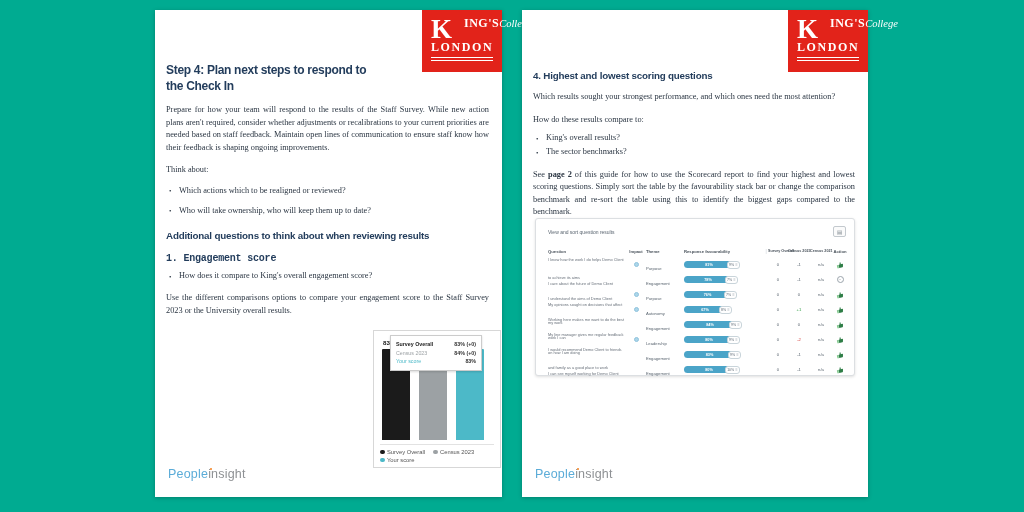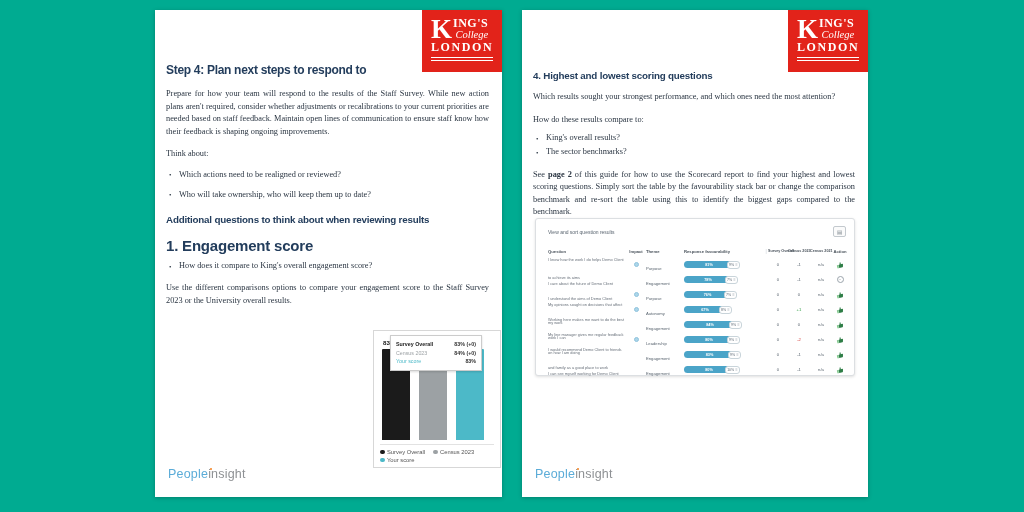--- a/index.html
+++ b/index.html
@@ -11,35 +11,35 @@
           box-shadow:0 1px 4px rgba(0,0,0,.25); }
   #left-page  { left:155px; }
   #right-page { left:522px; width:346px; }
 
   
   .kcl-logo { position:absolute; top:0; right:0; width:80px; height:62px;
               background:#E2231A; color:#fff; padding:7px 8px 0 9px;
               font-family:"Liberation Serif", serif; }
   .kcl-row1 { display:flex; align-items:flex-start; }
   .kcl-k { font-size:27px; line-height:24px; font-weight:bold; letter-spacing:-1px; }
-  .kcl-right { display:flex; flex-direction:column; margin-left:2px; }
+  .kcl-right { display:flex; flex-direction:row; margin-left:13px; }
   .kcl-ings { font-size:12px; line-height:12px; letter-spacing:.5px; font-weight:bold; }
   .kcl-college { font-size:10.5px; line-height:11px; font-style:italic; align-self:flex-end; }
   .kcl-london { font-size:12px; line-height:13px; letter-spacing:1.6px; font-weight:bold; margin-top:0px; }
   .kcl-rules { margin-top:3px; width:62px; }
   .kcl-rules div { height:1px; background:#fff; margin-bottom:2px; }
 
   
   .content { position:absolute; inset:0; padding:52px 13px 0 11px; }
   .doc-title { font-family:"Liberation Sans", sans-serif; font-weight:bold;
                color:#233D5C; font-size:12px; line-height:16px; letter-spacing:-.3px; }
   .h2 { font-family:"Liberation Sans", sans-serif; font-weight:bold; color:#233D5C;
         font-size:9.8px; letter-spacing:-.2px; margin-top:15px; }
-  .h3 { font-family:Liberation Sans, sans-serif; font-weight:bold; color:#233D5C;
-        font-size:15px; letter-spacing:-.2px; margin-top:12px; }
+  .h3 { font-family:Liberation Mono, monospace; font-weight:bold; color:#233D5C;
+        font-size:10px; letter-spacing:-.2px; margin-top:12px; }
   .body-p { font-size:8.3px; line-height:12.6px; color:#2A3542; text-align:justify; margin-top:10px; }
   ul.doc-list { list-style:none; margin-top:9px; }
   ul.doc-list li { font-size:8.3px; color:#2A3542; padding-left:13px; position:relative; }
   ul.doc-list li::before { content:"•"; position:absolute; left:3px; font-size:7px; top:1px; }
   ul.spaced li { margin-bottom:11px; }
   ul.tight  li { margin-bottom:1.5px; line-height:12.5px; }
   ul.tight  { margin-top:6px; }
 
   
   .pi-logo { position:absolute; left:13px; bottom:16px; font-family:"Liberation Sans", sans-serif;
@@ -121,28 +121,29 @@
     <div class="kcl-london">LONDON</div>
     <div class="kcl-rules">
         <div></div>
         <div></div>
       </div>
   </div>
 
   <div class="content">
     <div class="doc-title">
       <div>Step 4: Plan next steps to respond to</div>
+      <div>the Check In</div>
     </div>
 
     <p class="body-p">Prepare for how your team will respond to the results of the Staff Survey. While new action plans aren't required, consider whether adjustments or recalibrations to your current priorities are needed based on staff feedback. Maintain open lines of communication to ensure staff know how their feedback is shaping ongoing improvements.</p>
 
     <p class="body-p">Think about:</p>
 
     <ul class="doc-list spaced">
-      <li>Which actions need to be realigned or reviewed?</li>
+      <li>Which actions which to be realigned or reviewed?</li>
       <li>Who will take ownership, who will keep them up to date?</li>
     </ul>
 
     <div class="h2">Additional questions to think about when reviewing results</div>
     <div class="h3">1. Engagement score</div>
 
     <ul class="doc-list tight">
       <li>How does it compare to King's overall engagement score?</li>
     </ul>
 

